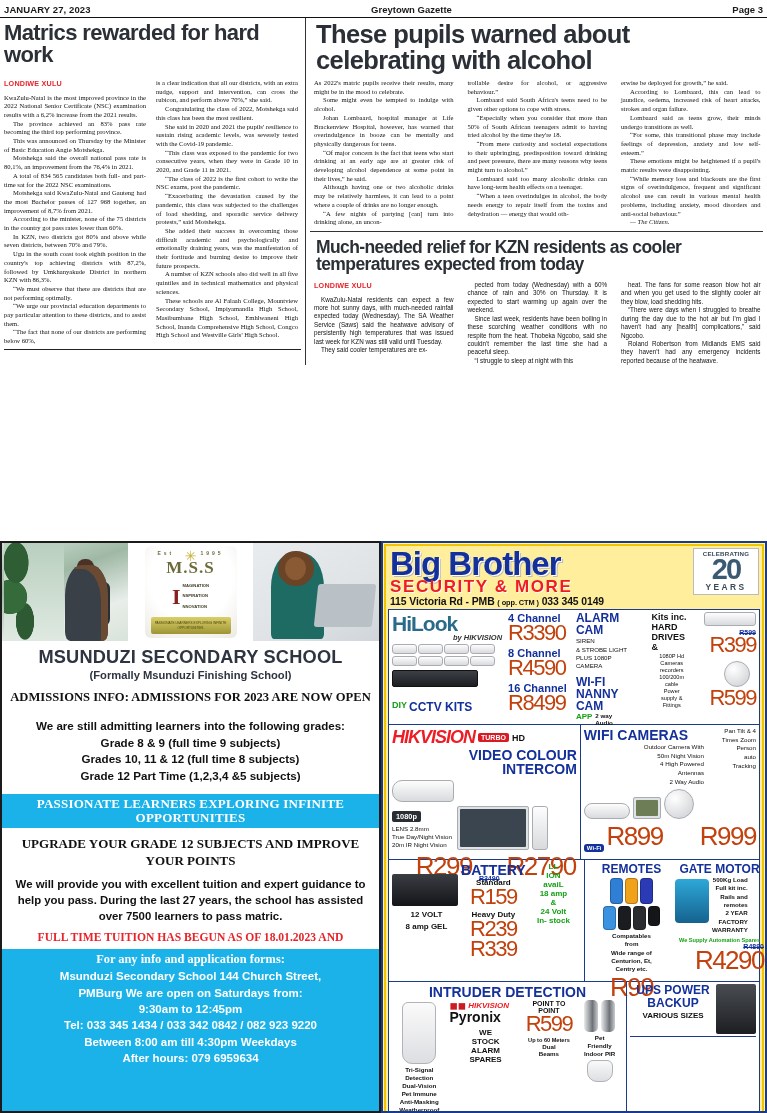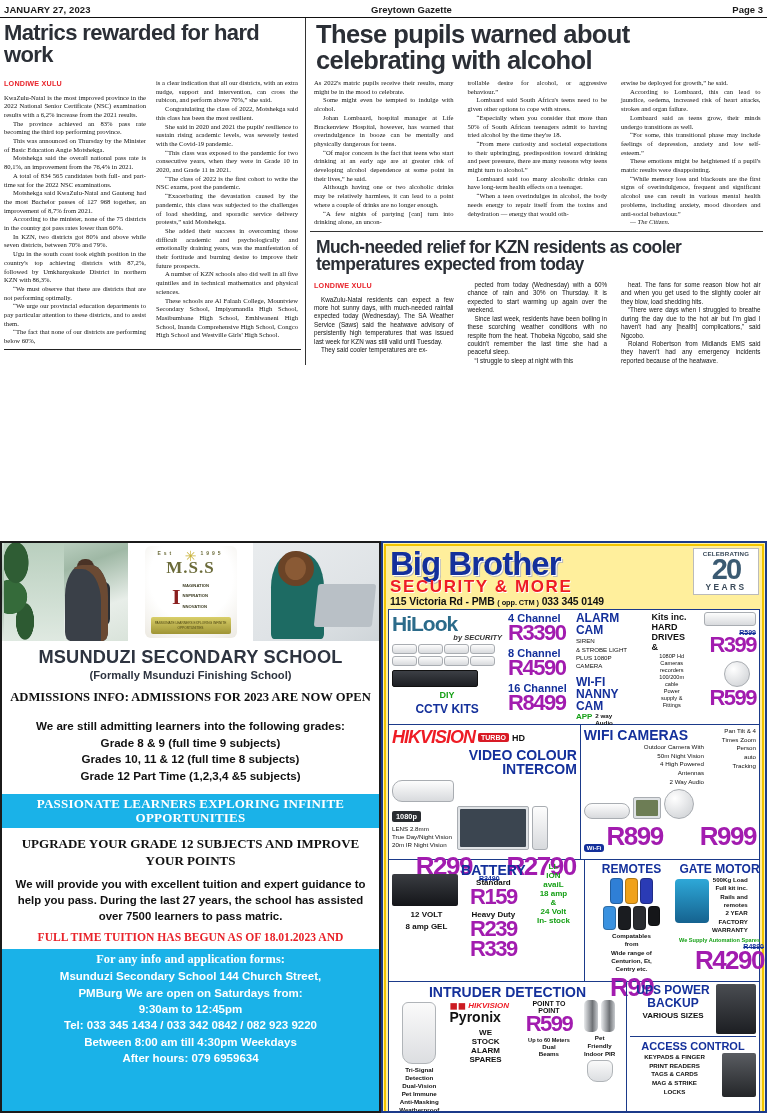--- a/index.html
+++ b/index.html
@@ -213,21 +213,21 @@
   .bb-badge .b1 { font-size:6.2px; font-weight:bold; color:#3a4a5a; letter-spacing:.2px; }
   .bb-badge .b2 { font-size:29px; font-weight:bold; color:#3a5a72; line-height:.86; letter-spacing:-2px; }
   .bb-badge .b3 { font-size:8.4px; font-weight:bold; color:#3a4a5a; letter-spacing:2.4px; }
 
   .bb-panel { border:1.6px solid #1b3a8a; background:#fff; margin:1px 2px; flex:1; display:flex; flex-direction:column; }
   .bb-row { display:flex; border-bottom:1.6px solid #1b3a8a; }
   .bb-row:last-child { border-bottom:none; }
   .bb-cell { position:relative; padding:2px 3px; }
   .vdiv { border-right:1.6px solid #1b3a8a; }
 
-  .red-price { color:#a21caf; font-weight:bold; letter-spacing:-1.5px; }
+  .red-price { color:#c2410c; font-weight:normal; letter-spacing:-1.5px; }
   .blue-t { color:#14309b; font-weight:bold; }
   .blk { color:#111; font-weight:bold; }
   .grn { color:#16a016; font-weight:bold; }
 
   .cam {
     background: linear-gradient(180deg,#fdfdfd,#d8dadd);
     border:1px solid #a9adb2; border-radius:3px;
   }
   .dome { background: radial-gradient(circle at 35% 30%, #ffffff, #c9ccd0); border-radius:50%; border:1px solid #a9adb2; }
   .nvr { background: linear-gradient(180deg,#3c3f45,#1d1f23); border-radius:2px; border:1px solid #111; }
@@ -469,35 +469,35 @@
         </div>
       </div>
 
       <div class="bb-panel">
 
         <div class="bb-row" style="height:115px;">
           <div class="bb-cell" style="width:120px;">
             <div class="hilook">
               <span style="color:#2b6b8a;">HiLook</span>
             </div>
-            <div style="font-size:7.5px;font-weight:bold;font-style:italic;color:#333;text-align:right;margin-top:-3px;">by SECURITY</div>
+            <div style="font-size:7.5px;font-weight:bold;font-style:italic;color:#333;text-align:right;margin-top:-3px;">by HIKVISION</div>
             <div style="display:flex;gap:1px;margin-top:2px;">
               <div class="cam" style="width:25px;height:10px;"></div>
                 <div class="cam" style="width:25px;height:10px;"></div>
               <div class="cam" style="width:25px;height:10px;"></div>
                 <div class="cam" style="width:25px;height:10px;"></div>
             </div>
             <div style="display:flex;gap:1px;margin-top:2px;">
               <div class="cam" style="width:25px;height:10px;"></div>
                 <div class="cam" style="width:25px;height:10px;"></div>
               <div class="cam" style="width:25px;height:10px;"></div>
                 <div class="cam" style="width:25px;height:10px;"></div>
             </div>
             <div class="nvr" style="width:86px;height:17px;margin-top:4px;"></div>
-            <div style="display:flex;align-items:center;gap:2px;margin-top:3px;flex-direction:column;">
+            <div style="display:flex;align-items:flex-start;gap:2px;margin-top:13px;">
               <span class="grn t9">DIY</span>
               <span class="blue-t t12">CCTV KITS</span>
             </div>
           </div>
 
           <div class="bb-cell" style="width:70px;">
             <div>
               <div style="margin-bottom:1px;">
                 <div class="blue-t t11">4 Channel</div>
                 <div class="red-price t22" style="margin-top:-4px;">R3390</div>
@@ -757,33 +757,20 @@
           </div>
 
           <div class="bb-cell" style="width:140px;">
             <div style="display:flex;border-bottom:1.6px solid #1b3a8a;padding-bottom:2px;">
               <div style="flex:1;">
                 <div class="blue-t t12 ctr" style="line-height:1.05;">UPS POWER BACKUP</div>
                 <div class="blk t8 ctr" style="margin-top:2px;">VARIOUS SIZES</div>
               </div>
               <div class="ups" style="width:40px;height:50px;"></div>
             </div>
-            <div style="padding-top:3px;">
-              <div class="blue-t t11 ctr">ACCESS CONTROL</div>
-              <div style="display:flex;gap:3px;margin-top:1px;">
-                <div class="t6 ctr blk" style="flex:1;line-height:1.4;">
-                    <div>KEYPADS &amp; FINGER</div>
-                    <div>PRINT READERS</div>
-                    <div>TAGS &amp; CARDS</div>
-                    <div>MAG &amp; STRIKE</div>
-                    <div>LOCKS</div>
-                  </div>
-                <div class="keypad" style="width:34px;height:44px;"></div>
-              </div>
-            </div>
           </div>
         </div>
 
         <div style="position:absolute;"></div>
       </div>
     </div>
   </div>
 </div>
 
 </body></html>

